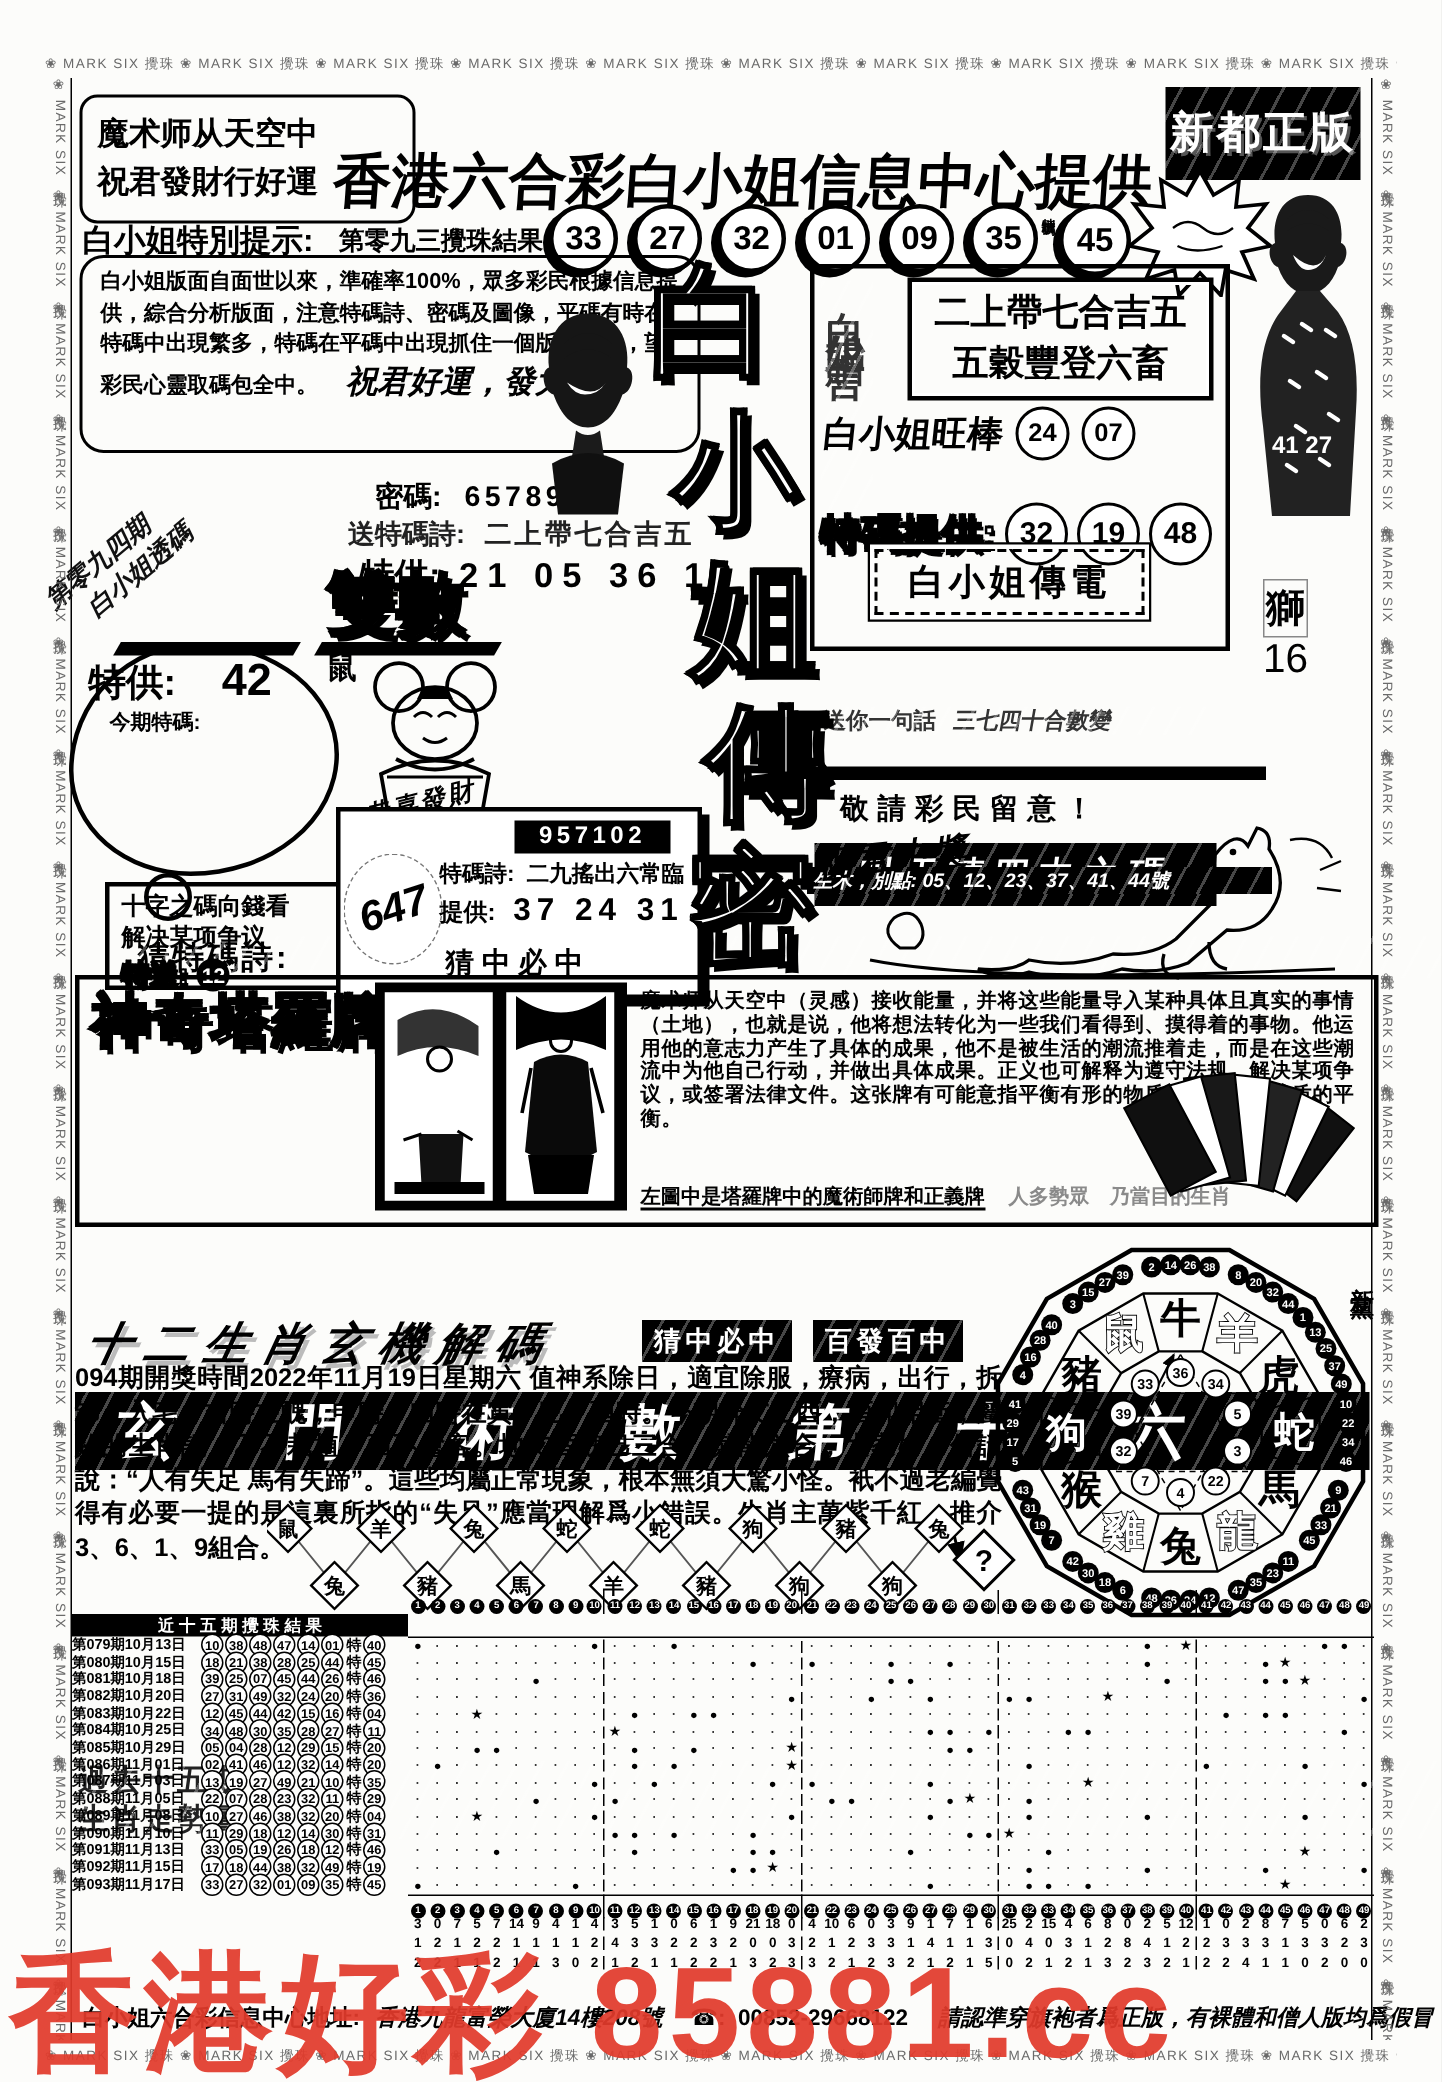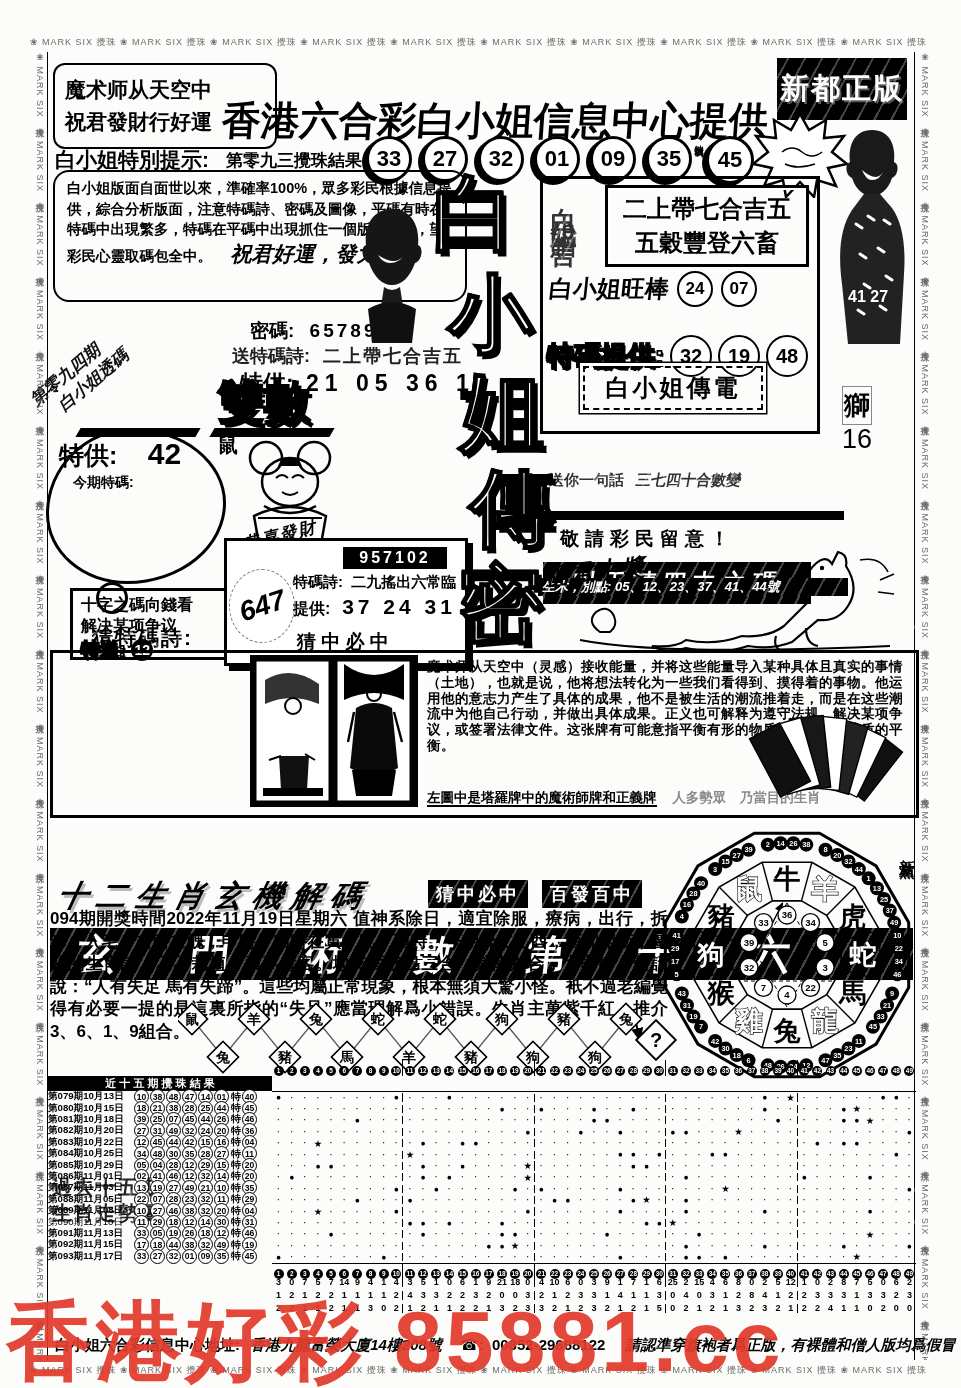--- a/index.html
+++ b/index.html
@@ -220,20 +220,21 @@
       <path d="M20 100 q80 16 310 6" stroke="#000" stroke-width="2" fill="none"></path>
       <path d="M250 30 q14 -18 22 -6 l6 -12 q10 2 8 14 q14 22 2 40 q-10 16 -30 14 l-26 22 q-20 8 -44 4 q-30 10 -62 2 q-20 6 -34 -2 q24 2 34 -6 q28 6 56 -4 q26 2 42 -10 l24 -24 Z" fill="none" stroke="#000" stroke-width="2.2"></path>
       <circle cx="262" cy="28" r="2.2" fill="#000"></circle>
       <path d="M216 96 q-4 14 10 16 M246 88 q0 16 12 18" stroke="#000" stroke-width="2.2" fill="none"></path>
       <path d="M300 20 q20 -4 28 12 M320 40 l14 -6 M318 52 l16 2" stroke="#000" stroke-width="1.6" fill="none"></path>
       <path d="M40 92 q-14 -10 -4 -20 q12 -8 18 4 q4 10 -4 16 Z" fill="none" stroke="#000" stroke-width="2"></path>
     </svg>
   </div>
 
   <div class="abs" style="left:50px;top:650px;width:863px;height:162px;border:3px solid #000;">
+    <div class="outl" style="position:absolute;left:8px;top:2px;font-size:38px;letter-spacing:2px;">神奇塔羅牌</div>
     <div class="abs" style="left:197px;top:2px;width:168px;height:152px;background:#000;display:flex;gap:6px;padding:5px;box-sizing:border-box;">
       <svg width="75" height="142" viewBox="0 0 75 142">
         <rect x="1" y="1" width="73" height="140" fill="#fff" stroke="#000"></rect>
         <path d="M10 20 q26 -16 54 4 l0 20 q-28 -12 -54 0 Z" fill="#000" opacity=".8"></path>
         <circle cx="38" cy="46" r="8" fill="none" stroke="#000" stroke-width="2"></circle>
         <path d="M30 54 l-10 40 M46 54 l12 36 M24 96 l30 0 l-2 34 l-26 0 Z" fill="#111"></path>
         <path d="M14 100 l12 -4 M60 100 l-10 -6" stroke="#000" stroke-width="2"></path>
         <rect x="8" y="128" width="60" height="8" fill="#000"></rect>
       </svg>
       <svg width="75" height="142" viewBox="0 0 75 142">
@@ -635,21 +636,21 @@
           <span class="cnum" style="width:13px;height:13px;font-size:8.6px;margin-right:1px;border-width:1px;">10</span>
           <span class="cnum" style="width:13px;height:13px;font-size:8.6px;margin-right:1px;border-width:1px;">27</span>
           <span class="cnum" style="width:13px;height:13px;font-size:8.6px;margin-right:1px;border-width:1px;">46</span>
           <span class="cnum" style="width:13px;height:13px;font-size:8.6px;margin-right:1px;border-width:1px;">38</span>
           <span class="cnum" style="width:13px;height:13px;font-size:8.6px;margin-right:1px;border-width:1px;">32</span>
           <span class="cnum" style="width:13px;height:13px;font-size:8.6px;margin-right:1px;border-width:1px;">20</span>
           <span style="font-size:10px;font-weight:bold;margin:0 1px;">特</span>
           <span class="cnum" style="width:13px;height:13px;font-size:8.6px;border-width:1px;">04</span>
         </div>
         <div class="res-row">
-          <span style="font-size:9.6px;font-weight:normal;width:86px;">第090期11月10日</span>
+          <span style="font-size:9.6px;font-weight:bold;width:86px;">第090期11月10日</span>
           <span class="cnum" style="width:13px;height:13px;font-size:8.6px;margin-right:1px;border-width:1px;">11</span>
           <span class="cnum" style="width:13px;height:13px;font-size:8.6px;margin-right:1px;border-width:1px;">29</span>
           <span class="cnum" style="width:13px;height:13px;font-size:8.6px;margin-right:1px;border-width:1px;">18</span>
           <span class="cnum" style="width:13px;height:13px;font-size:8.6px;margin-right:1px;border-width:1px;">12</span>
           <span class="cnum" style="width:13px;height:13px;font-size:8.6px;margin-right:1px;border-width:1px;">14</span>
           <span class="cnum" style="width:13px;height:13px;font-size:8.6px;margin-right:1px;border-width:1px;">30</span>
           <span style="font-size:10px;font-weight:bold;margin:0 1px;">特</span>
           <span class="cnum" style="width:13px;height:13px;font-size:8.6px;border-width:1px;">31</span>
         </div>
         <div class="res-row">

